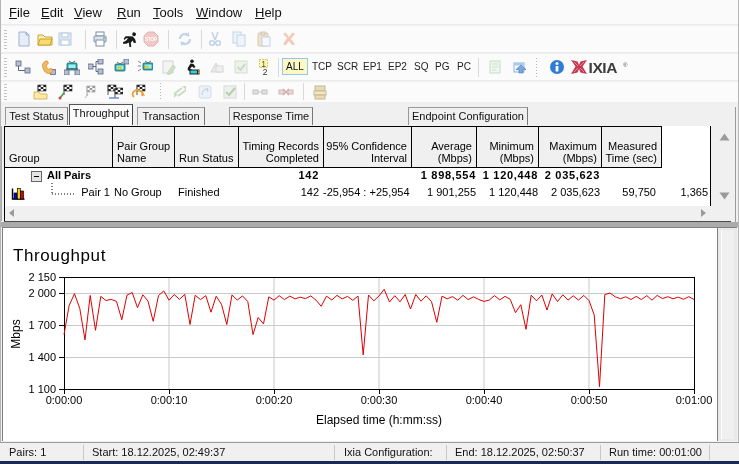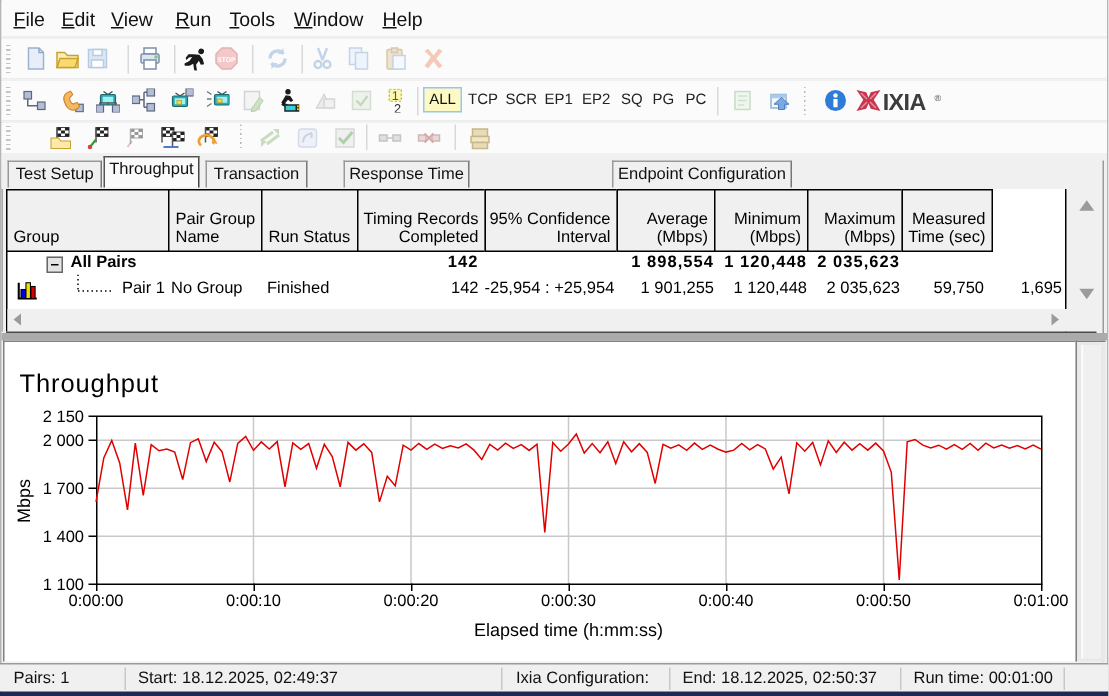--- a/index.html
+++ b/index.html
@@ -326,21 +326,21 @@
         <rect x="2" y="7" width="12" height="4" fill="#f0e6cc" stroke="#c8b888"></rect>
         <rect x="3" y="11" width="10" height="4" fill="#e8dcb8" stroke="#c8b888"></rect>
       </svg>
     </div>
   <div class="dsep" style="left:159px;top:1px;height:17px"></div>
   <div class="tsep" style="left:243px;top:1px;height:17px"></div>
   <div class="tsep" style="left:302px;top:1px;height:17px"></div>
 </div>
 
 <div id="tabrow">
-  <div class="tab" style="left:4px;width:63px">Test Setup</div>
+  <div class="tab" style="left:4px;width:63px">Test Status</div>
   <div class="tab act" style="left:68px;width:64px">Throughput</div>
   <div class="tab" style="left:136px;width:68px">Transaction Rate</div>
   <div class="tab" style="left:228px;width:84px">Response Time</div>
   <div class="tab" style="left:407px;width:120px">Endpoint Configuration</div>
 </div>
 
 <div style="position:absolute;left:735px;top:107px;width:1px;height:334px;background:#9a9a9a"></div>
 <div style="position:absolute;left:1px;top:126px;width:1px;height:95px;background:#aaaaaa"></div>
 <div id="tablearea">
 
@@ -393,21 +393,21 @@
     </div>
   <div class="cellr" style="left:60px;top:60px;width:45px">Pair 1</div>
   <div class="cell" style="left:109px;top:60px">No Group</div>
   <div class="cell" style="left:173px;top:60px">Finished</div>
   <div class="cellr" style="left:233px;top:60px;width:81px">142</div>
   <div class="cellr" style="left:318px;top:60px;width:86px">-25,954 : +25,954</div>
   <div class="cellr" style="left:406px;top:60px;width:65px">1 901,255</div>
   <div class="cellr" style="left:471px;top:60px;width:62px">1 120,448</div>
   <div class="cellr" style="left:533px;top:60px;width:62px">2 035,623</div>
   <div class="cellr" style="left:596px;top:60px;width:55px">59,750</div>
-  <div class="cellr" style="left:656px;top:60px;width:47px">1,695</div>
+  <div class="cellr" style="left:656px;top:60px;width:47px">1,365</div>
 </div>
 
 <div id="vscroll">
   <svg width="15" height="80">
     <polygon points="7.5,7.5 12.5,14.5 2.5,14.5" fill="#9b9b9b"></polygon>
     <polygon points="7.5,73.5 12.5,66.5 2.5,66.5" fill="#9b9b9b"></polygon>
   </svg>
 </div>
 <div id="hscroll">
   <svg width="727" height="15">

